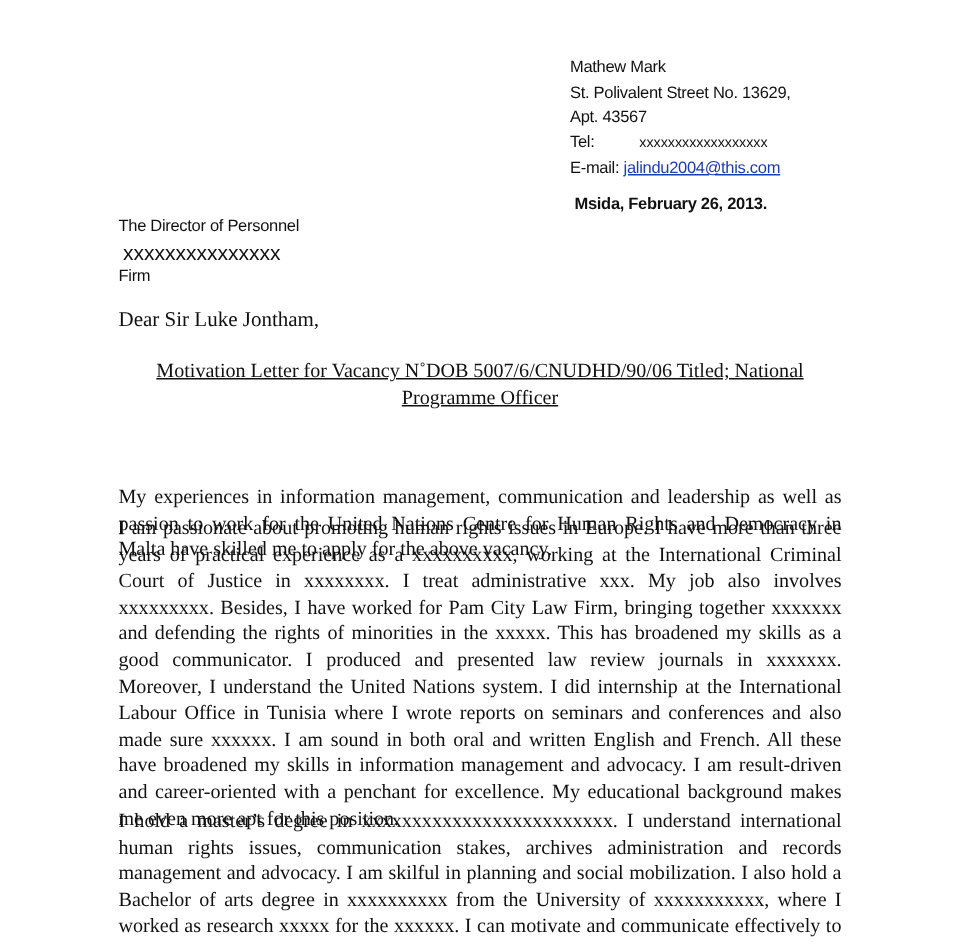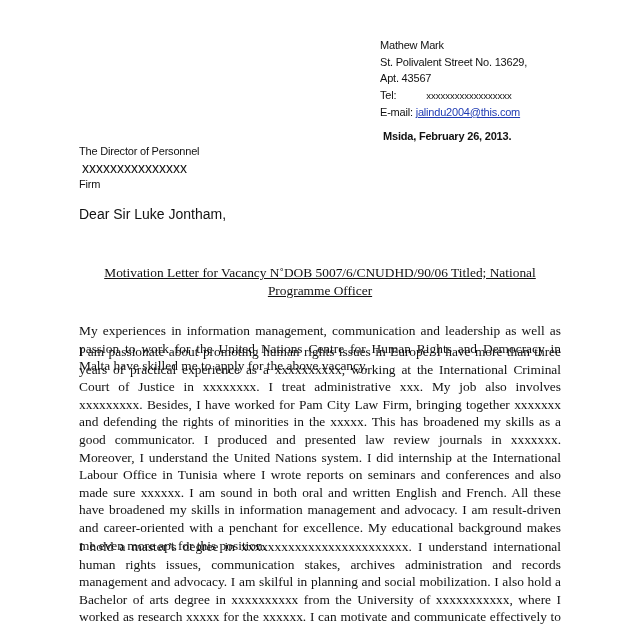--- a/index.html
+++ b/index.html
@@ -59,36 +59,35 @@
     }
     .recipient .xline {
       font-size: 14px;
       padding-left: 3px;
       letter-spacing: 0;
     }
     .salutation {
       position: absolute;
       left: 79px;
       top: 206px;
-      font-family: Liberation Sans, sans-serif;
+      font-family: Liberation Serif, serif;
       font-size: 14px;
       color: #111;
     }
     .subject {
       position: absolute;
       left: 79px;
       top: 238px;
       width: 482px;
       text-align: center;
       font-family: "Liberation Serif", serif;
       font-size: 13.4px;
       line-height: 18px;
       text-decoration: underline;
       color: #111;
-      margin-top: 26px;
     }
     .para {
       position: absolute;
       left: 79px;
       width: 482px;
       font-family: "Liberation Serif", serif;
       font-size: 13.4px;
       line-height: 17.6px;
       text-align: justify;
       color: #111;

